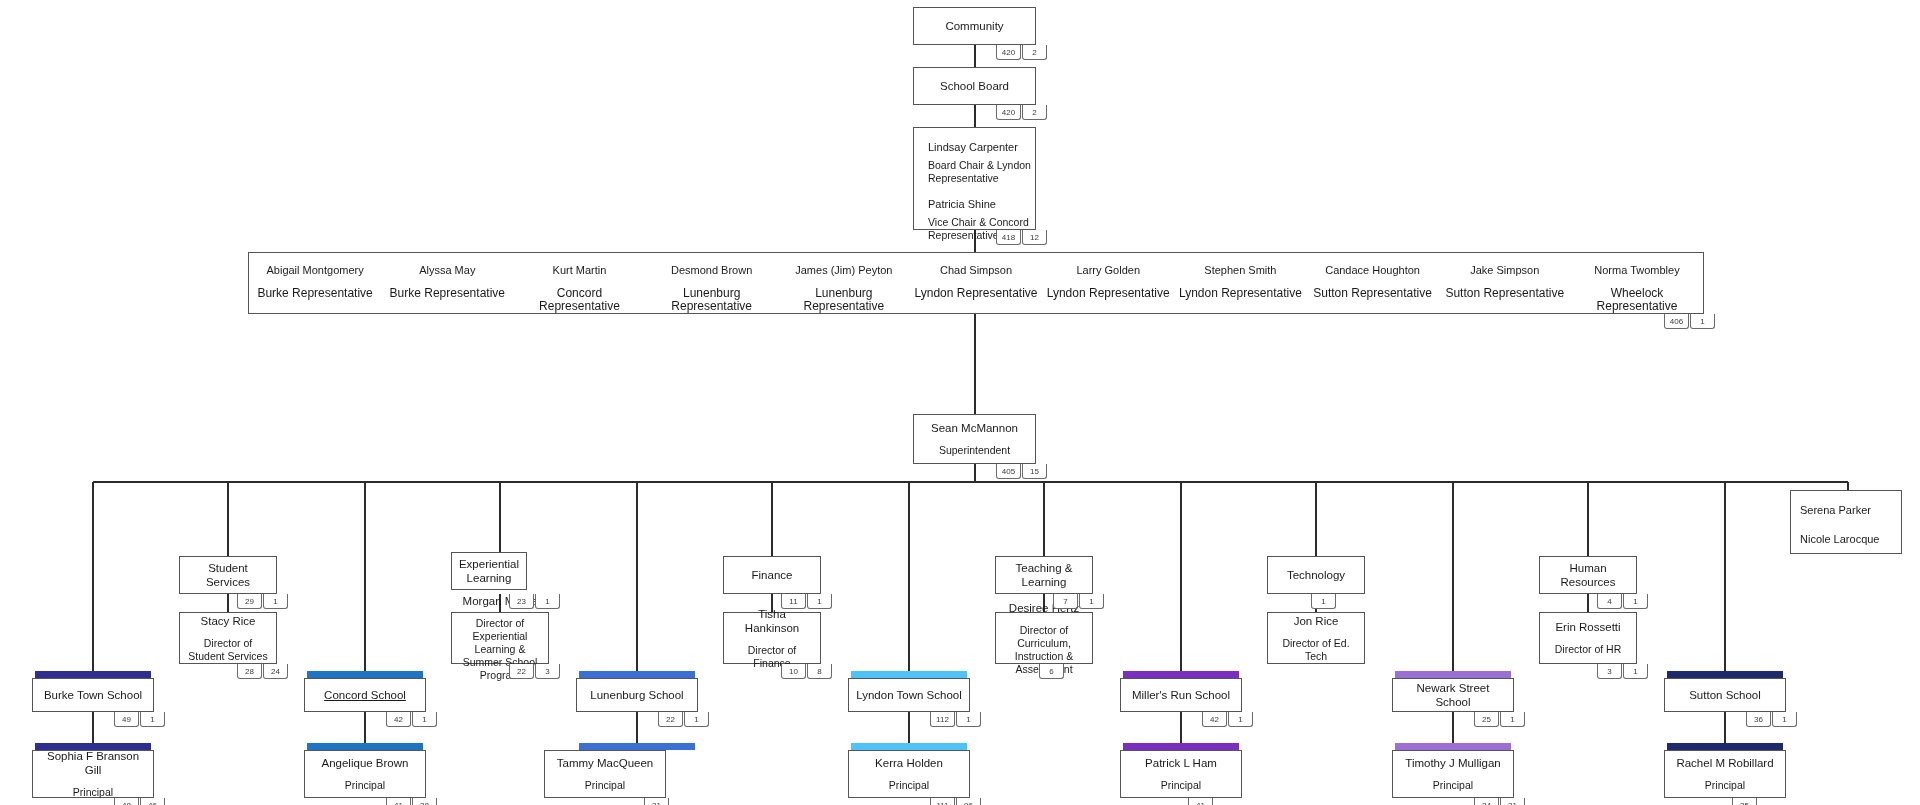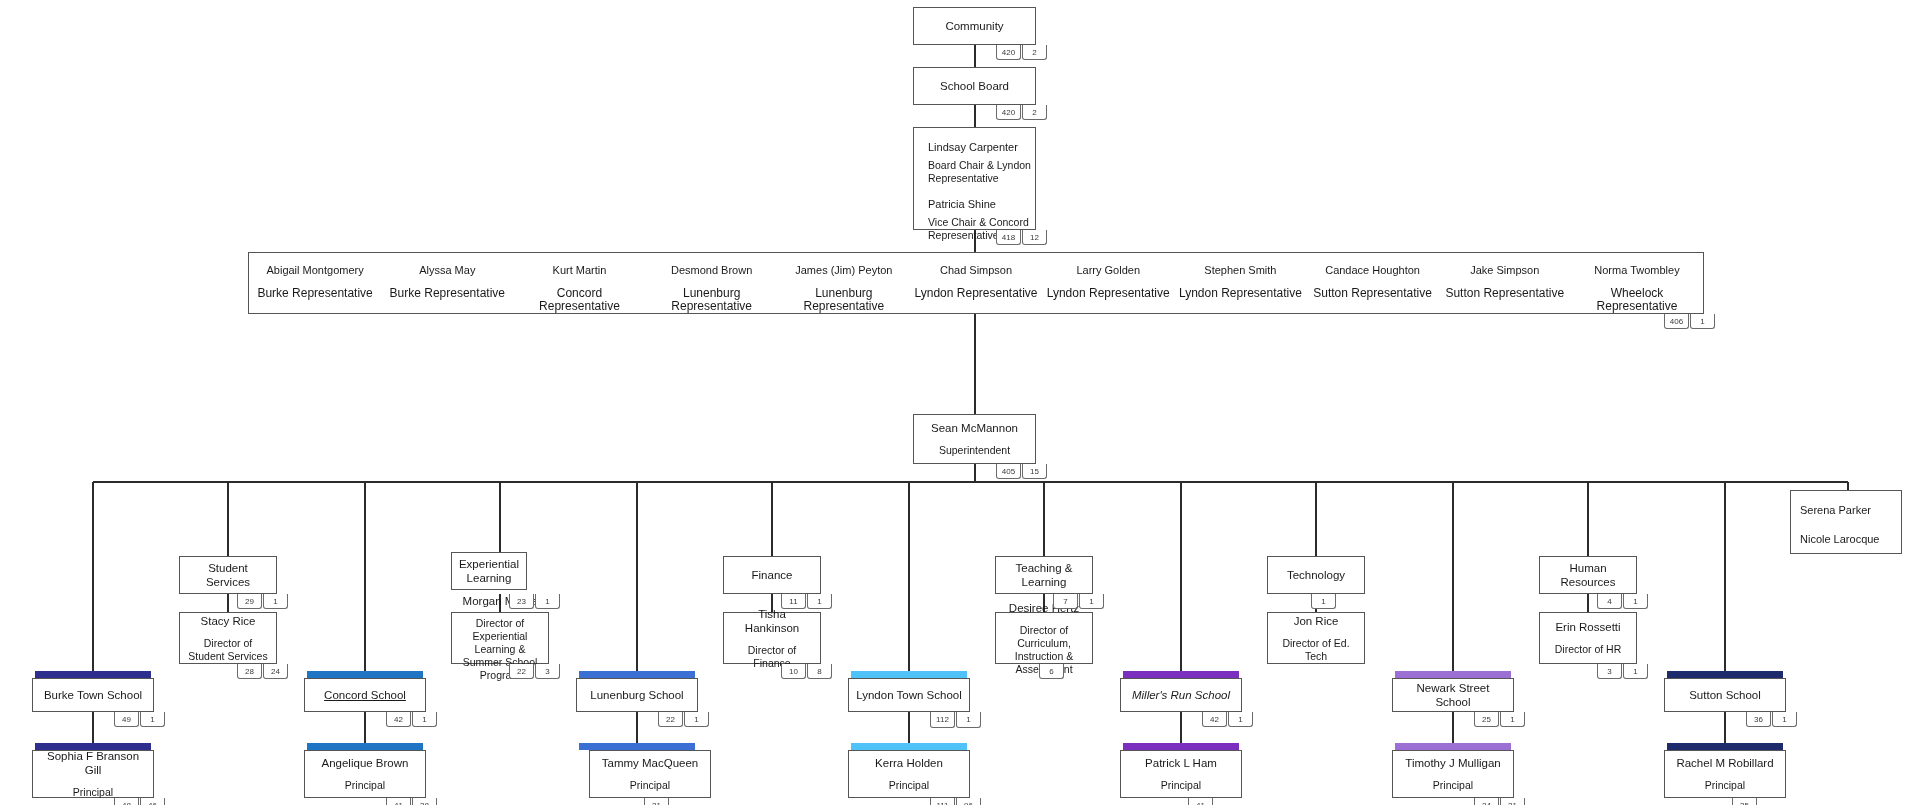--- a/index.html
+++ b/index.html
@@ -351,49 +351,49 @@
     <div class="stripe" style="left: 579px; top: 671px; width: 116px; background: rgb(59, 111, 212);"></div>
     <div class="node" style="left: 576px; top: 678px; width: 122px; height: 34px; border-color: rgb(85, 85, 85);">
       <div class="title">Lunenburg School</div>
     </div>
     <div class="badge" style="left: 658px; top: 712px;">
       <div class="cell">22</div>
       <div class="cell">1</div>
     </div>
     <div class="vline" style="left: 636px; top: 712px; height: 31px; background: rgb(43, 43, 43);"></div>
     <div class="stripe" style="left: 579px; top: 743px; width: 116px; background: rgb(59, 111, 212);"></div>
-    <div class="node" style="left: 589px; top: 750px; width: 122px; height: 48px; border-color: rgb(85, 85, 85);">
+    <div class="node" style="left: 544px; top: 750px; width: 122px; height: 48px; border-color: rgb(85, 85, 85);">
       <div class="title">Tammy MacQueen</div>
       <div class="sub">Principal</div>
     </div>
     <div class="badge" style="left: 644px; top: 798px;">
       <div class="cell">21</div>
     </div>
     <div class="vline" style="left: 908px; top: 482px; height: 192px; background: rgb(43, 43, 43);"></div>
     <div class="stripe" style="left: 851px; top: 671px; width: 116px; background: rgb(79, 195, 247);"></div>
     <div class="node" style="left: 848px; top: 678px; width: 122px; height: 34px; border-color: rgb(85, 85, 85);">
       <div class="title">Lyndon Town School</div>
     </div>
-    <div class="badge" style="left: 930px; top: 712px; align-items: center;">
+    <div class="badge" style="left: 930px; top: 712px;">
       <div class="cell">112</div>
       <div class="cell">1</div>
     </div>
     <div class="vline" style="left: 908px; top: 712px; height: 31px; background: rgb(43, 43, 43);"></div>
     <div class="stripe" style="left: 851px; top: 743px; width: 116px; background: rgb(79, 195, 247);"></div>
     <div class="node" style="left: 848px; top: 750px; width: 122px; height: 48px; border-color: rgb(85, 85, 85);">
       <div class="title">Kerra Holden</div>
       <div class="sub">Principal</div>
     </div>
     <div class="badge" style="left: 930px; top: 798px;">
       <div class="cell">111</div>
       <div class="cell">96</div>
     </div>
     <div class="vline" style="left: 1180px; top: 482px; height: 192px; background: rgb(43, 43, 43);"></div>
     <div class="stripe" style="left: 1123px; top: 671px; width: 116px; background: rgb(123, 47, 190);"></div>
-    <div class="node" style="left: 1120px; top: 678px; width: 122px; height: 34px; border-color: rgb(85, 85, 85); font-style: italic;">
+    <div class="node" style="left: 1120px; top: 678px; width: 122px; height: 34px; border-color: rgb(85, 85, 85);">
       <div class="title">Miller's Run School</div>
     </div>
     <div class="badge" style="left: 1202px; top: 712px;">
       <div class="cell">42</div>
       <div class="cell">1</div>
     </div>
     <div class="vline" style="left: 1180px; top: 712px; height: 31px; background: rgb(43, 43, 43);"></div>
     <div class="stripe" style="left: 1123px; top: 743px; width: 116px; background: rgb(123, 47, 190);"></div>
     <div class="node" style="left: 1120px; top: 750px; width: 122px; height: 48px; border-color: rgb(85, 85, 85);">
       <div class="title">Patrick L Ham</div>

